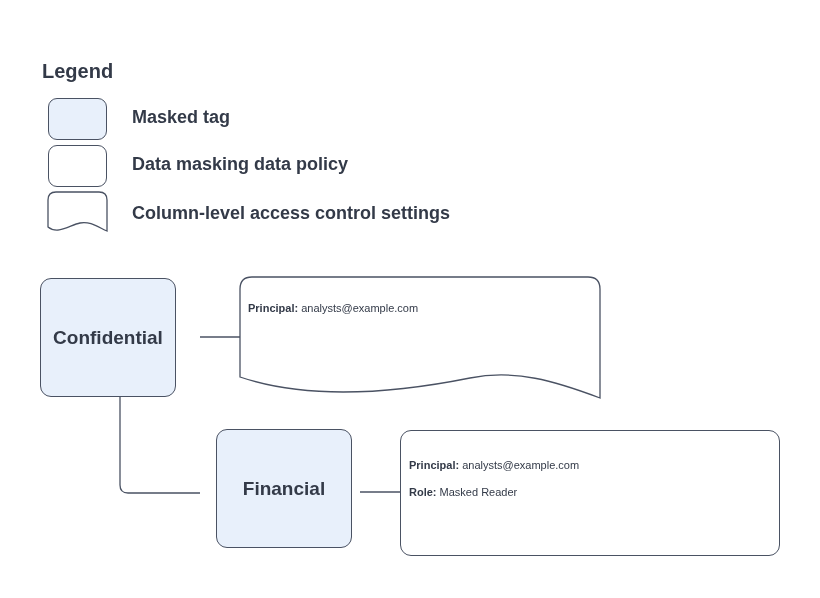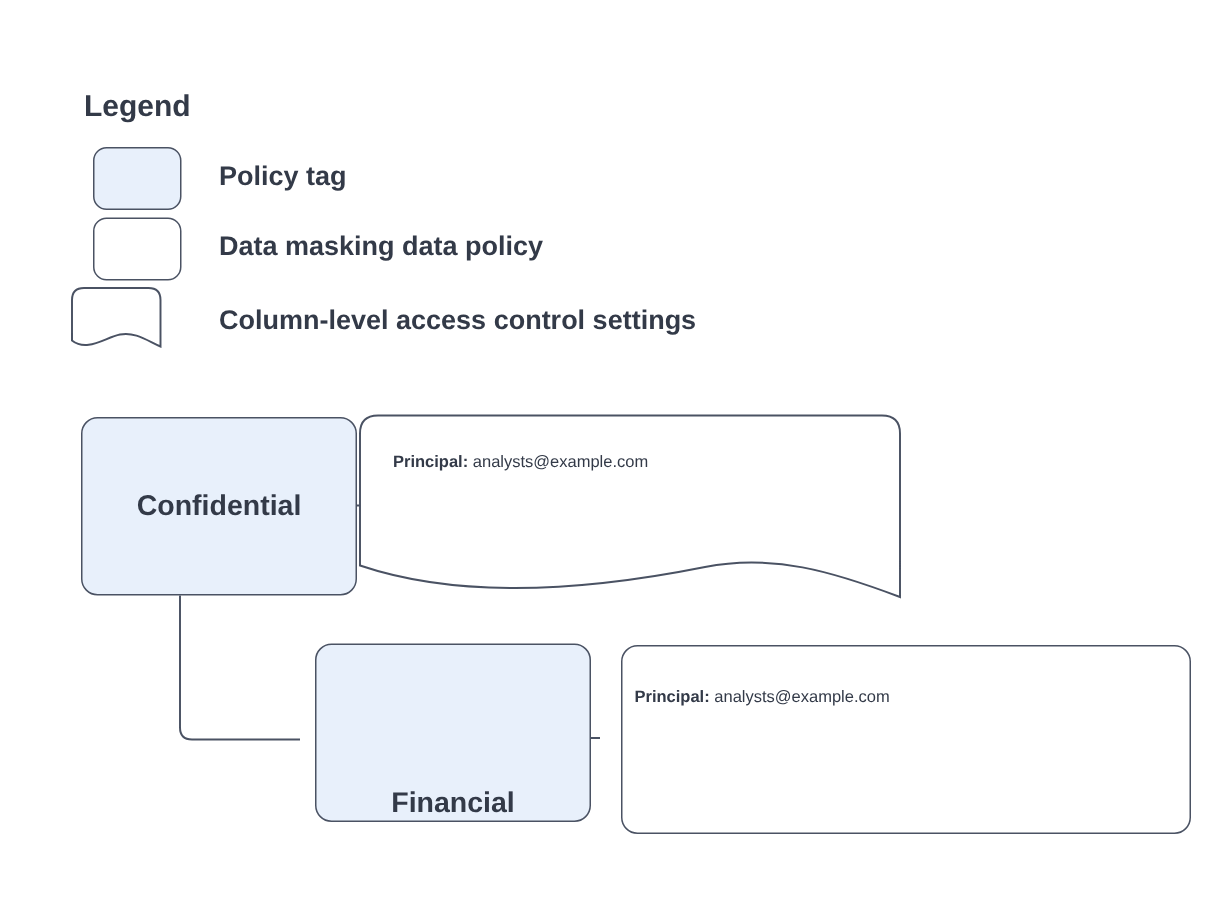--- a/index.html
+++ b/index.html
@@ -13,21 +13,21 @@
     width: 820px;
     height: 598px;
     background: #ffffff;
     overflow: hidden;
   }
   #shape-layer {
     position: absolute;
     left: 0; top: 0;
     width: 820px; height: 598px;
   }
-  .abs { position: absolute; margin-left: 14px; }
+  .abs { position: absolute; }
   .legend-title {
     left: 42px; top: 60px;
     font-size: 20px;
     font-weight: bold;
     color: #333a48;
   }
   .swatch-rect {
     width: 59px; height: 42px;
     border: 1.3px solid #4a5263;
     border-radius: 9px;
@@ -36,21 +36,21 @@
   .swatch-blue { background: #e8f0fb; }
   .swatch-white { background: #ffffff; }
   .legend-label {
     left: 132px;
     font-size: 18px;
     font-weight: bold;
     color: #333a48;
     white-space: nowrap;
   }
   .tag-box {
-    width: 184px; height: 119px;
+    width: 136px; height: 119px;
     background: #e8f0fb;
     border: 1.3px solid #4a5263;
     border-radius: 11px;
     box-sizing: border-box;
     display: flex;
     align-items: center;
     justify-content: center;
     font-size: 19px;
     font-weight: bold;
     color: #333a48;
@@ -91,38 +91,39 @@
 
     <path d="M 252,277 L 588,277 Q 600,277 600,289 L 600,398
              C 555,381 515,369 470,378
              C 420,388 320,404 240,377
              L 240,289 Q 240,277 252,277 Z" fill="#ffffff" stroke="#4a5263" stroke-width="1.3"></path>
   </svg>
 
   <div class="abs legend-title">Legend</div>
 
   <div class="abs swatch-rect swatch-blue" style="left:48px; top:98px;"></div>
-  <div class="abs legend-label" style="top:107px;">Policy tag</div>
+  <div class="abs legend-label" style="top:107px;">Masked tag</div>
 
   <div class="abs swatch-rect swatch-white" style="left:48px; top:145px;"></div>
   <div class="abs legend-label" style="top:154px;">Data masking data policy</div>
 
   <div class="abs legend-label" style="top:203px;">Column-level access control settings</div>
 
   <div class="abs tag-box" style="left:40px; top:278px;">
     <span>Confidential</span>
   </div>
 
   <div class="abs note-text" style="left:248px; top:295px;">
     <div><span class="lbl">Principal:</span> <span>analysts@example.com</span></div>
   </div>
 
-  <div class="abs tag-box" style="left:196px; top:429px;align-items:flex-end;">
+  <div class="abs tag-box" style="left:216px; top:429px;">
     <span>Financial</span>
   </div>
 
   <div class="abs policy-box">
     <div class="note-text">
       <div><span class="lbl">Principal:</span> <span>analysts@example.com</span></div>
+      <div><span class="lbl">Role:</span> <span>Masked Reader</span></div>
     </div>
   </div>
 
 </div>
 
 </body></html>

